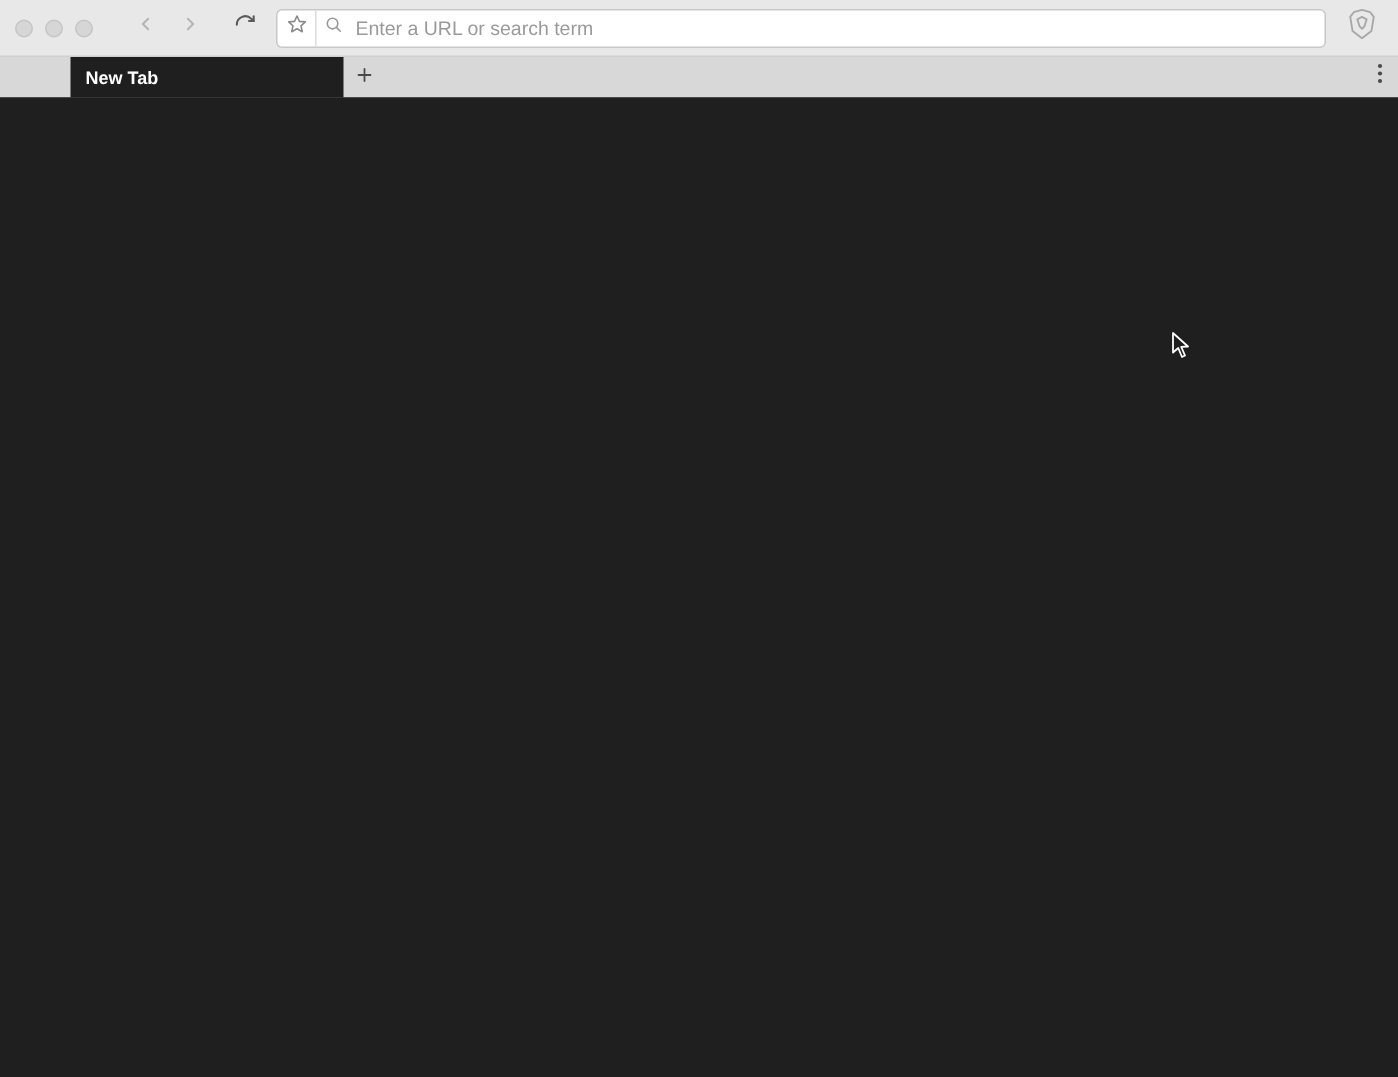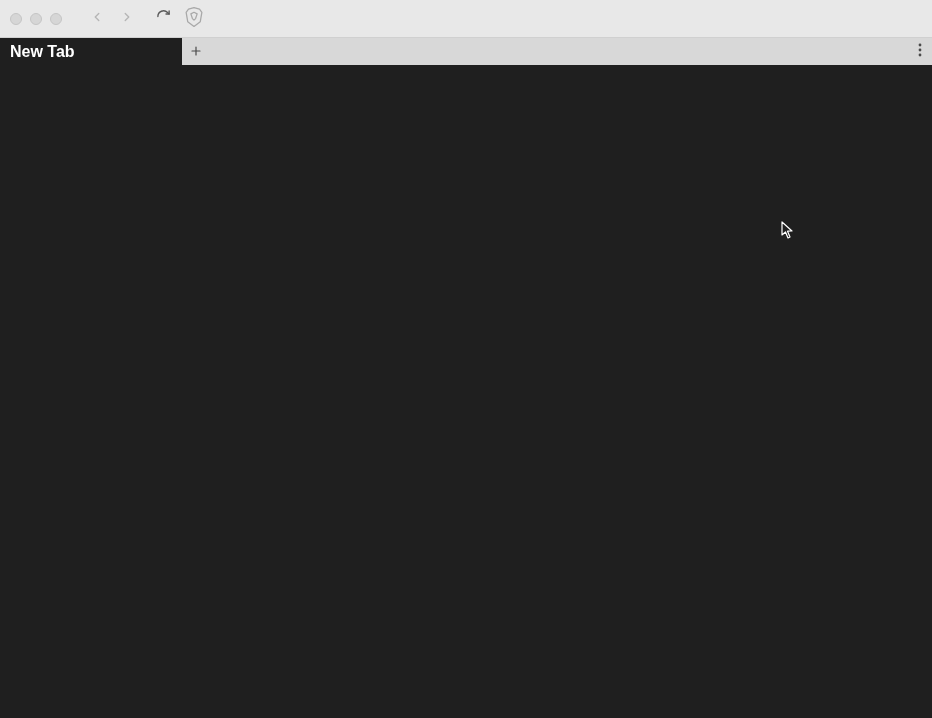--- a/index.html
+++ b/index.html
@@ -92,26 +92,27 @@
   .tabstrip {
     height: 27px;
     background: #d8d8d8;
     display: flex;
     align-items: stretch;
   }
   .tab {
     width: 182px;
     background: #1f1f1f;
     color: #ffffff;
-    font-size: 16px;
+    font-size: 12px;
     font-weight: 600;
     display: flex;
     align-items: center;
     padding: 0 10px;
     cursor: pointer;
+    margin-left: 47px;
   }
   .newtab-btn {
     width: 28px;
     display: flex; align-items: center; justify-content: center;
     color: #4a4a4a;
     cursor: pointer;
   }
   .newtab-btn svg { width: 12px; height: 12px; }
   .tabstrip-spacer { flex: 1; }
   .tabmenu-btn {
@@ -165,20 +166,38 @@
 
   <div class="reload-btn">
     <span>
       <svg viewBox="0 0 24 24" fill="none" stroke="currentColor" stroke-width="2.2" stroke-linecap="round" stroke-linejoin="round">
           <path d="M3 12a9 9 0 0 1 15.5-6.3L21 8"></path>
           <path d="M21 3v5h-5"></path>
         </svg>
     </span>
   </div>
 
+  <div class="url-wrap">
+    <div class="bookmark-slot">
+      <span>
+        <svg viewBox="0 0 24 24" fill="none" stroke="currentColor" stroke-width="1.8" stroke-linejoin="round">
+            <polygon points="12 2.8 14.8 9 21.5 9.6 16.6 14.2 18 20.8 12 17.5 6 20.8 7.4 14.2 2.5 9.6 9.2 9"></polygon>
+          </svg>
+      </span>
+    </div>
+    <div class="search-slot">
+      <span>
+        <svg viewBox="0 0 24 24" fill="none" stroke="currentColor" stroke-width="2" stroke-linecap="round">
+            <circle cx="10.5" cy="10.5" r="6.5"></circle>
+            <line x1="20" y1="20" x2="15.2" y2="15.2"></line>
+          </svg>
+      </span>
+    </div>
+    <input class="url-input" type="text" placeholder="Enter a URL or search term" value="" style="">
+  </div>
 
   <div class="brand-icon">
     <span>
       <svg viewBox="0 0 24 28" fill="none" stroke="currentColor" stroke-width="1.6" stroke-linejoin="round">
         <path d="M12 2 L19 4 L22 8 L20 20 L12 26 L4 20 L2 8 L5 4 Z"></path>
         <path d="M8 10 L12 8 L16 10 L14 16 L12 18 L10 16 Z"></path>
       </svg>
     </span>
   </div>
 </div>

